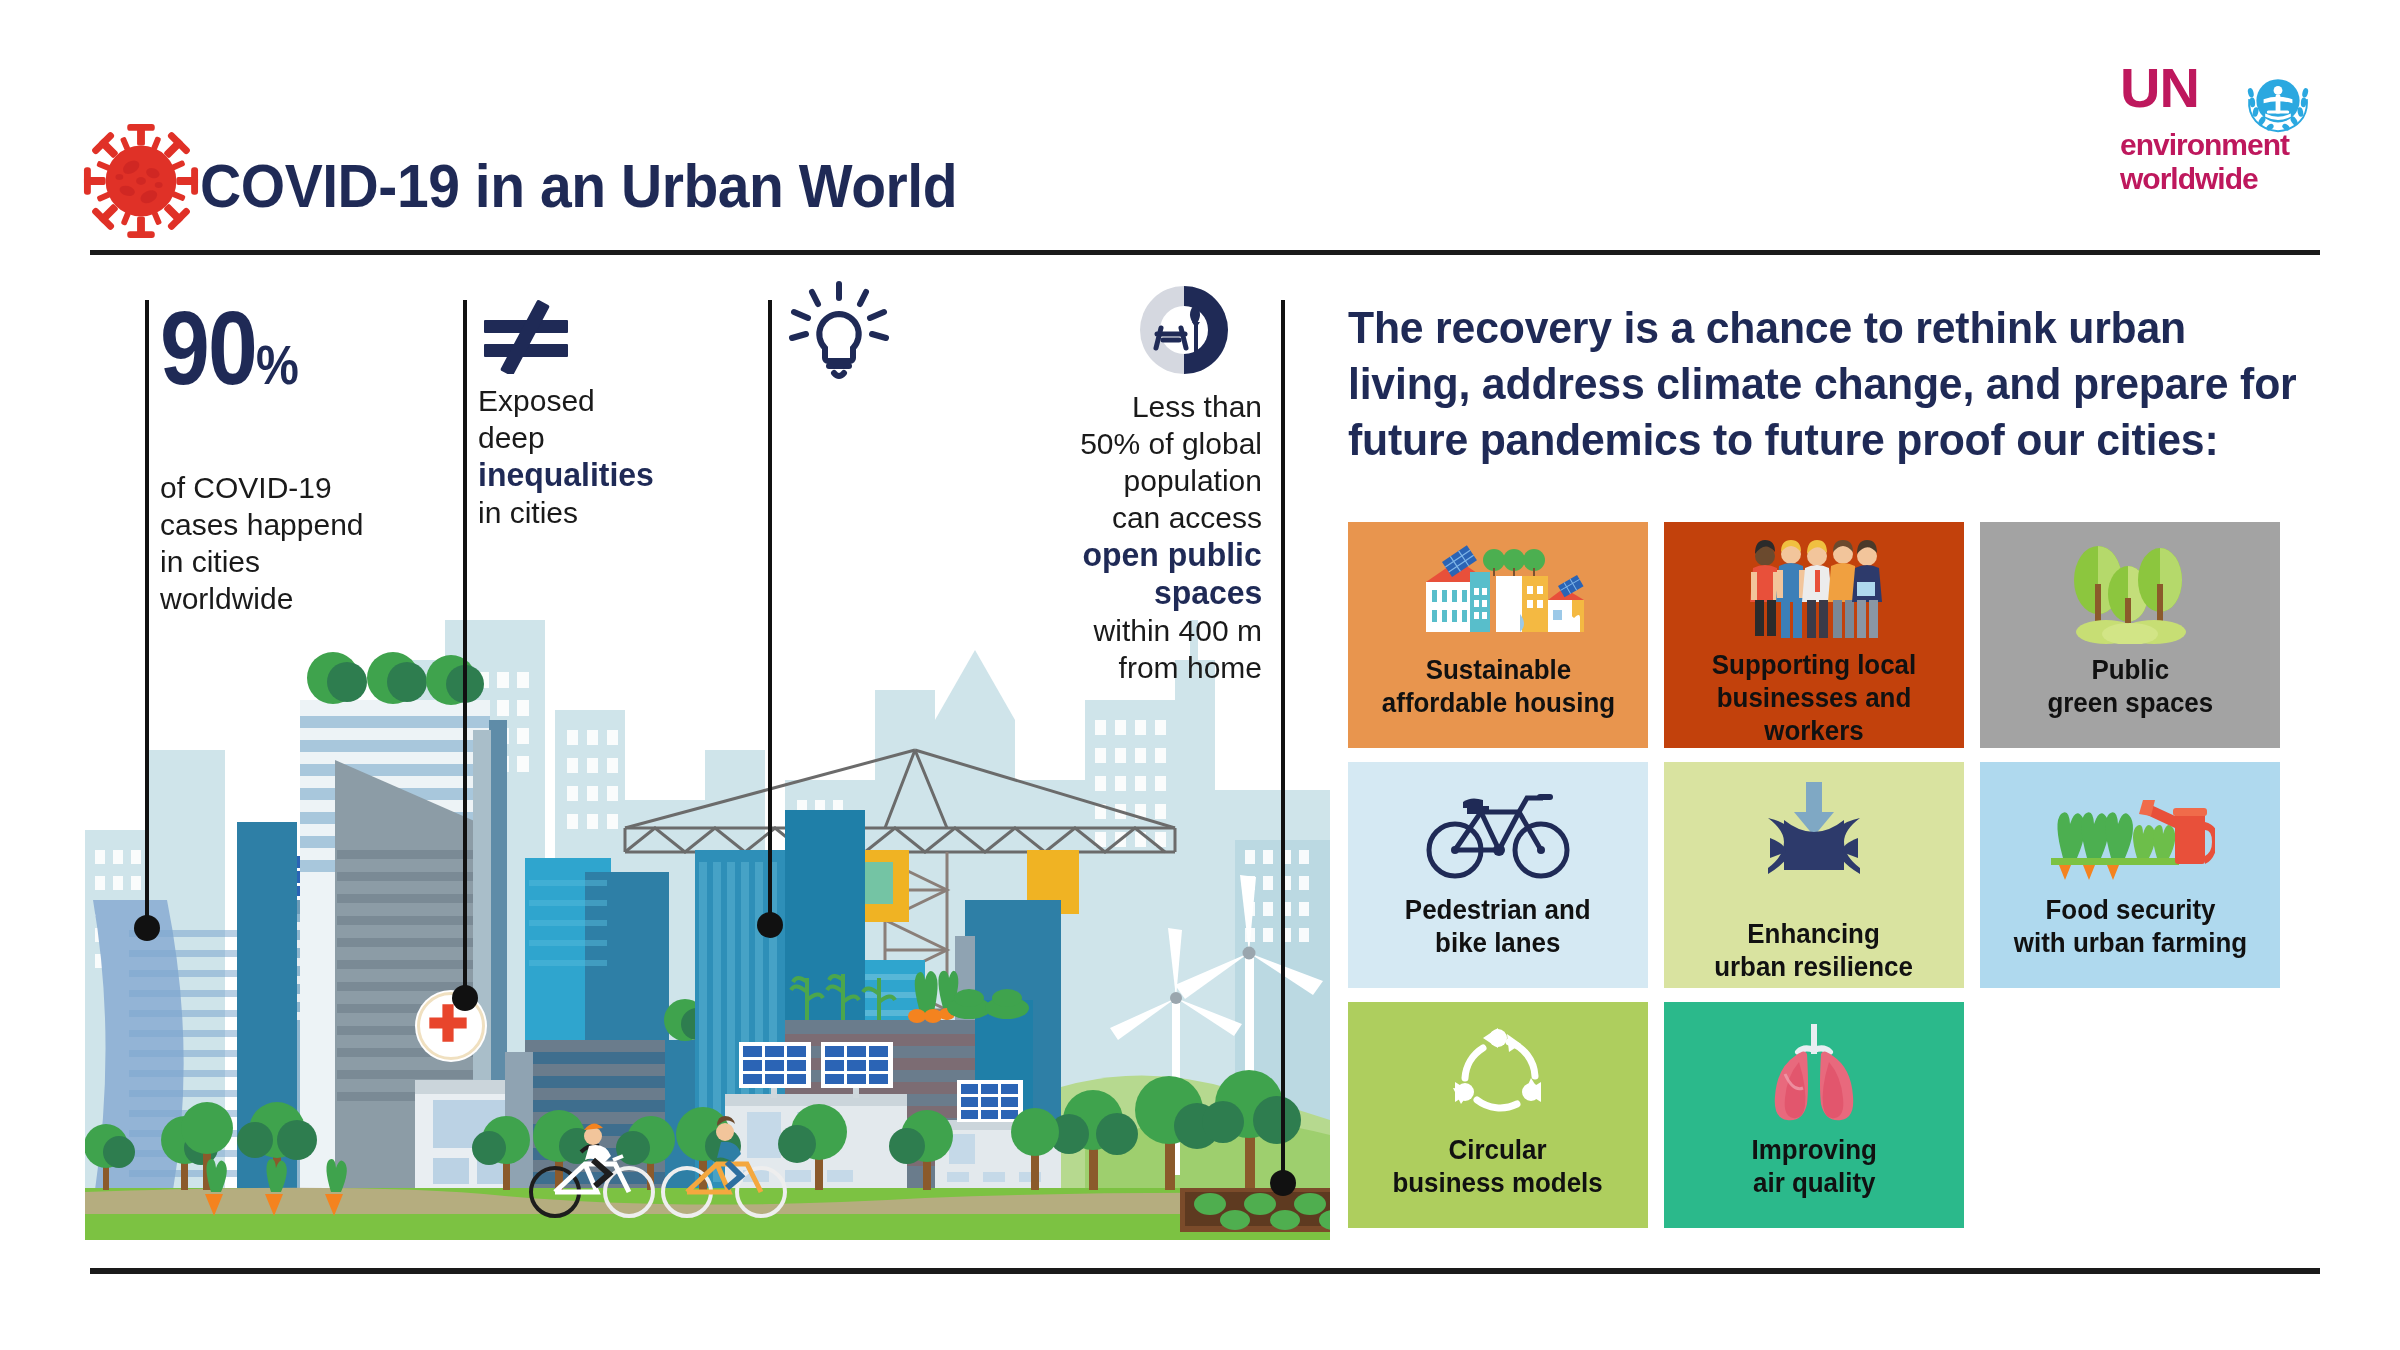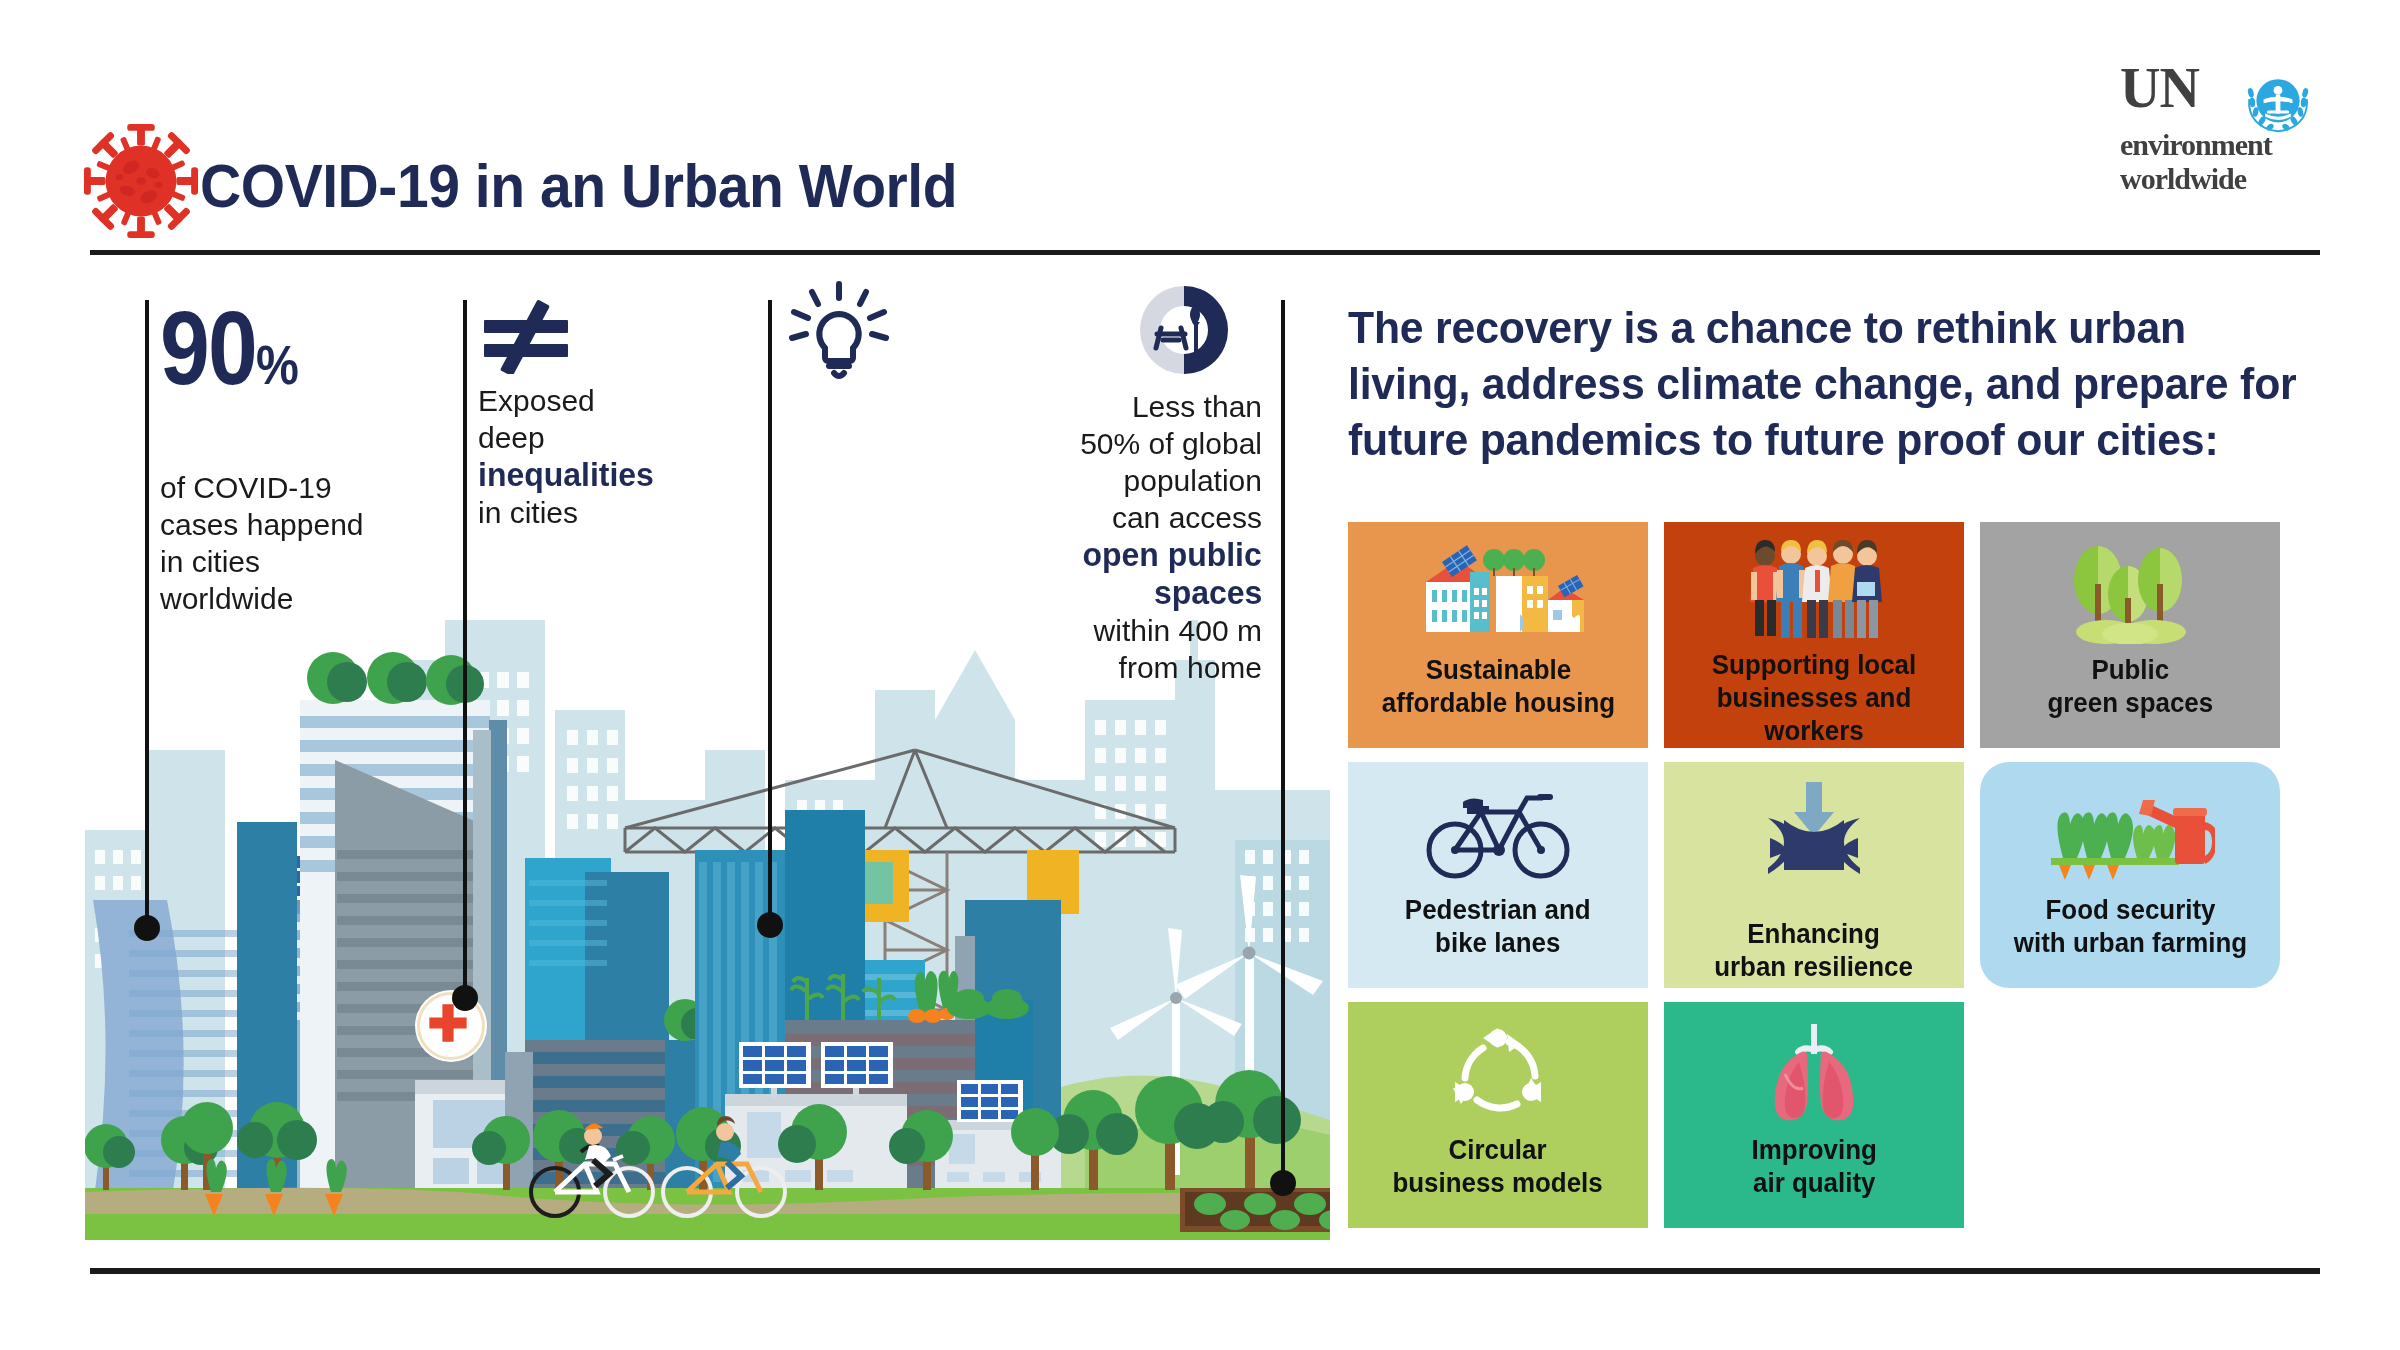--- a/index.html
+++ b/index.html
@@ -15,22 +15,22 @@
   .virus-icon{position:absolute;left:82px;top:122px;width:118px;height:118px;}
   .page-title{
     position:absolute;left:200px;top:150px;
     font-family:"Liberation Sans Narrow","Liberation Sans",sans-serif;
     font-weight:700;font-size:62px;letter-spacing:-0.5px;
     color:#1F2A56;white-space:nowrap;
     transform:scaleX(0.92);transform-origin:left center;
   }
   .un-logo{position:absolute;left:2120px;top:60px;width:200px;height:150px;color:#2BA8E0;}
   .un-word{
-    font-family:Liberation Serif, serif;font-weight:700;
-    color:#404040;letter-spacing:-1px;
+    font-family:Liberation Sans, sans-serif;font-weight:700;
+    color:#be185d;letter-spacing:-1px;
   }
   .un-top{position:absolute;left:0;top:0;font-size:56px;line-height:56px;font-weight:700;}
   .un-emblem{position:absolute;left:118px;top:4px;width:80px;height:80px;}
   .un-l2{position:absolute;left:0;top:68px;font-size:30px;line-height:34px;font-weight:700;}
   .un-l3{position:absolute;left:0;top:102px;font-size:30px;line-height:34px;font-weight:700;}
 
   .rule-top{position:absolute;left:90px;top:250px;width:2230px;height:5px;background:#1a1a1a;}
   .rule-bottom{position:absolute;left:90px;top:1268px;width:2230px;height:6px;background:#1a1a1a;}
 
   
@@ -1067,21 +1067,21 @@
             <path d="M14 44 q18 8 18 20 q0 -12 -18 -20 z" fill="#2D3A6B"></path>
             <rect x="30" y="52" width="60" height="38" fill="#2D3A6B"></rect>
             <path d="M16 58 q16 6 16 14 l-16 6 z" fill="#2D3A6B"></path>
             <path d="M104 58 q-16 6 -16 14 l16 6 z" fill="#2D3A6B"></path>
           </svg>
         </div>
         <div class="card-label">Enhancing
 urban resilience</div>
       </div>
 
-      <div class="card" style="background:#AFD9EE;border-radius:29px;">
+      <div class="card" style="background:#AFD9EE;">
         <div class="card-icon">
           <svg width="170" height="100" viewBox="0 0 170 100">
             <g fill="#4CAF50">
               <path d="M18 76 q-10 -36 -2 -44 q8 -6 9 10 q6 -18 13 -6 q6 12 -6 40 z"></path>
               <path d="M42 76 q-10 -36 -2 -44 q8 -6 9 10 q6 -18 13 -6 q6 12 -6 40 z"></path>
               <path d="M66 76 q-10 -36 -2 -44 q8 -6 9 10 q6 -18 13 -6 q6 12 -6 40 z"></path>
             </g>
             <g fill="#F4831F">
               <path d="M12 78 l16 0 l-8 20 z"></path>
                 <path d="M36 78 l16 0 l-8 20 z"></path>

